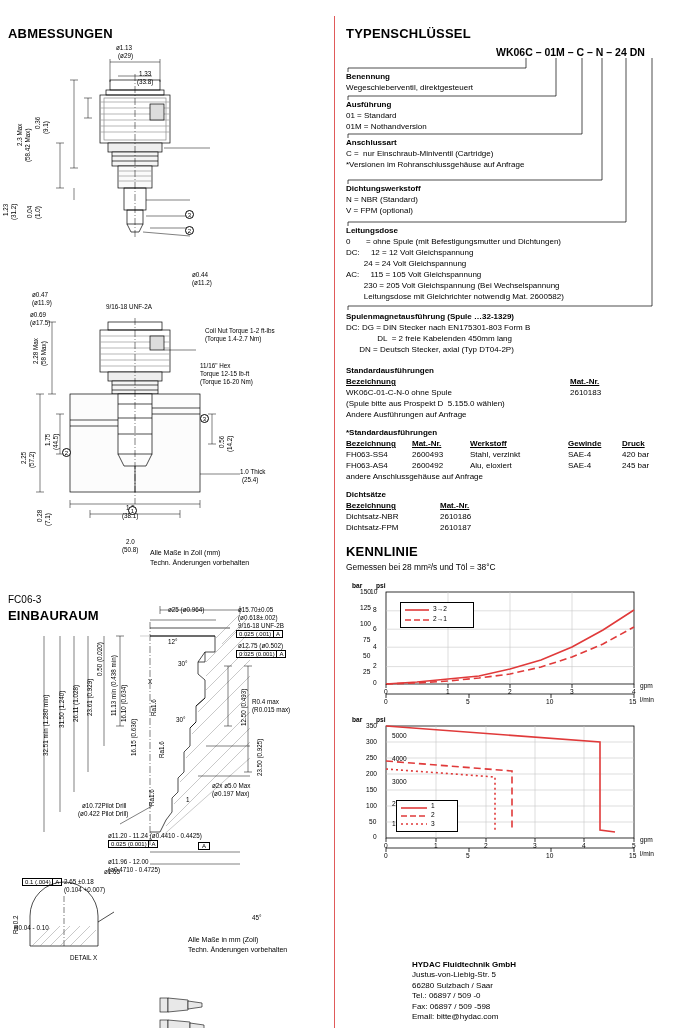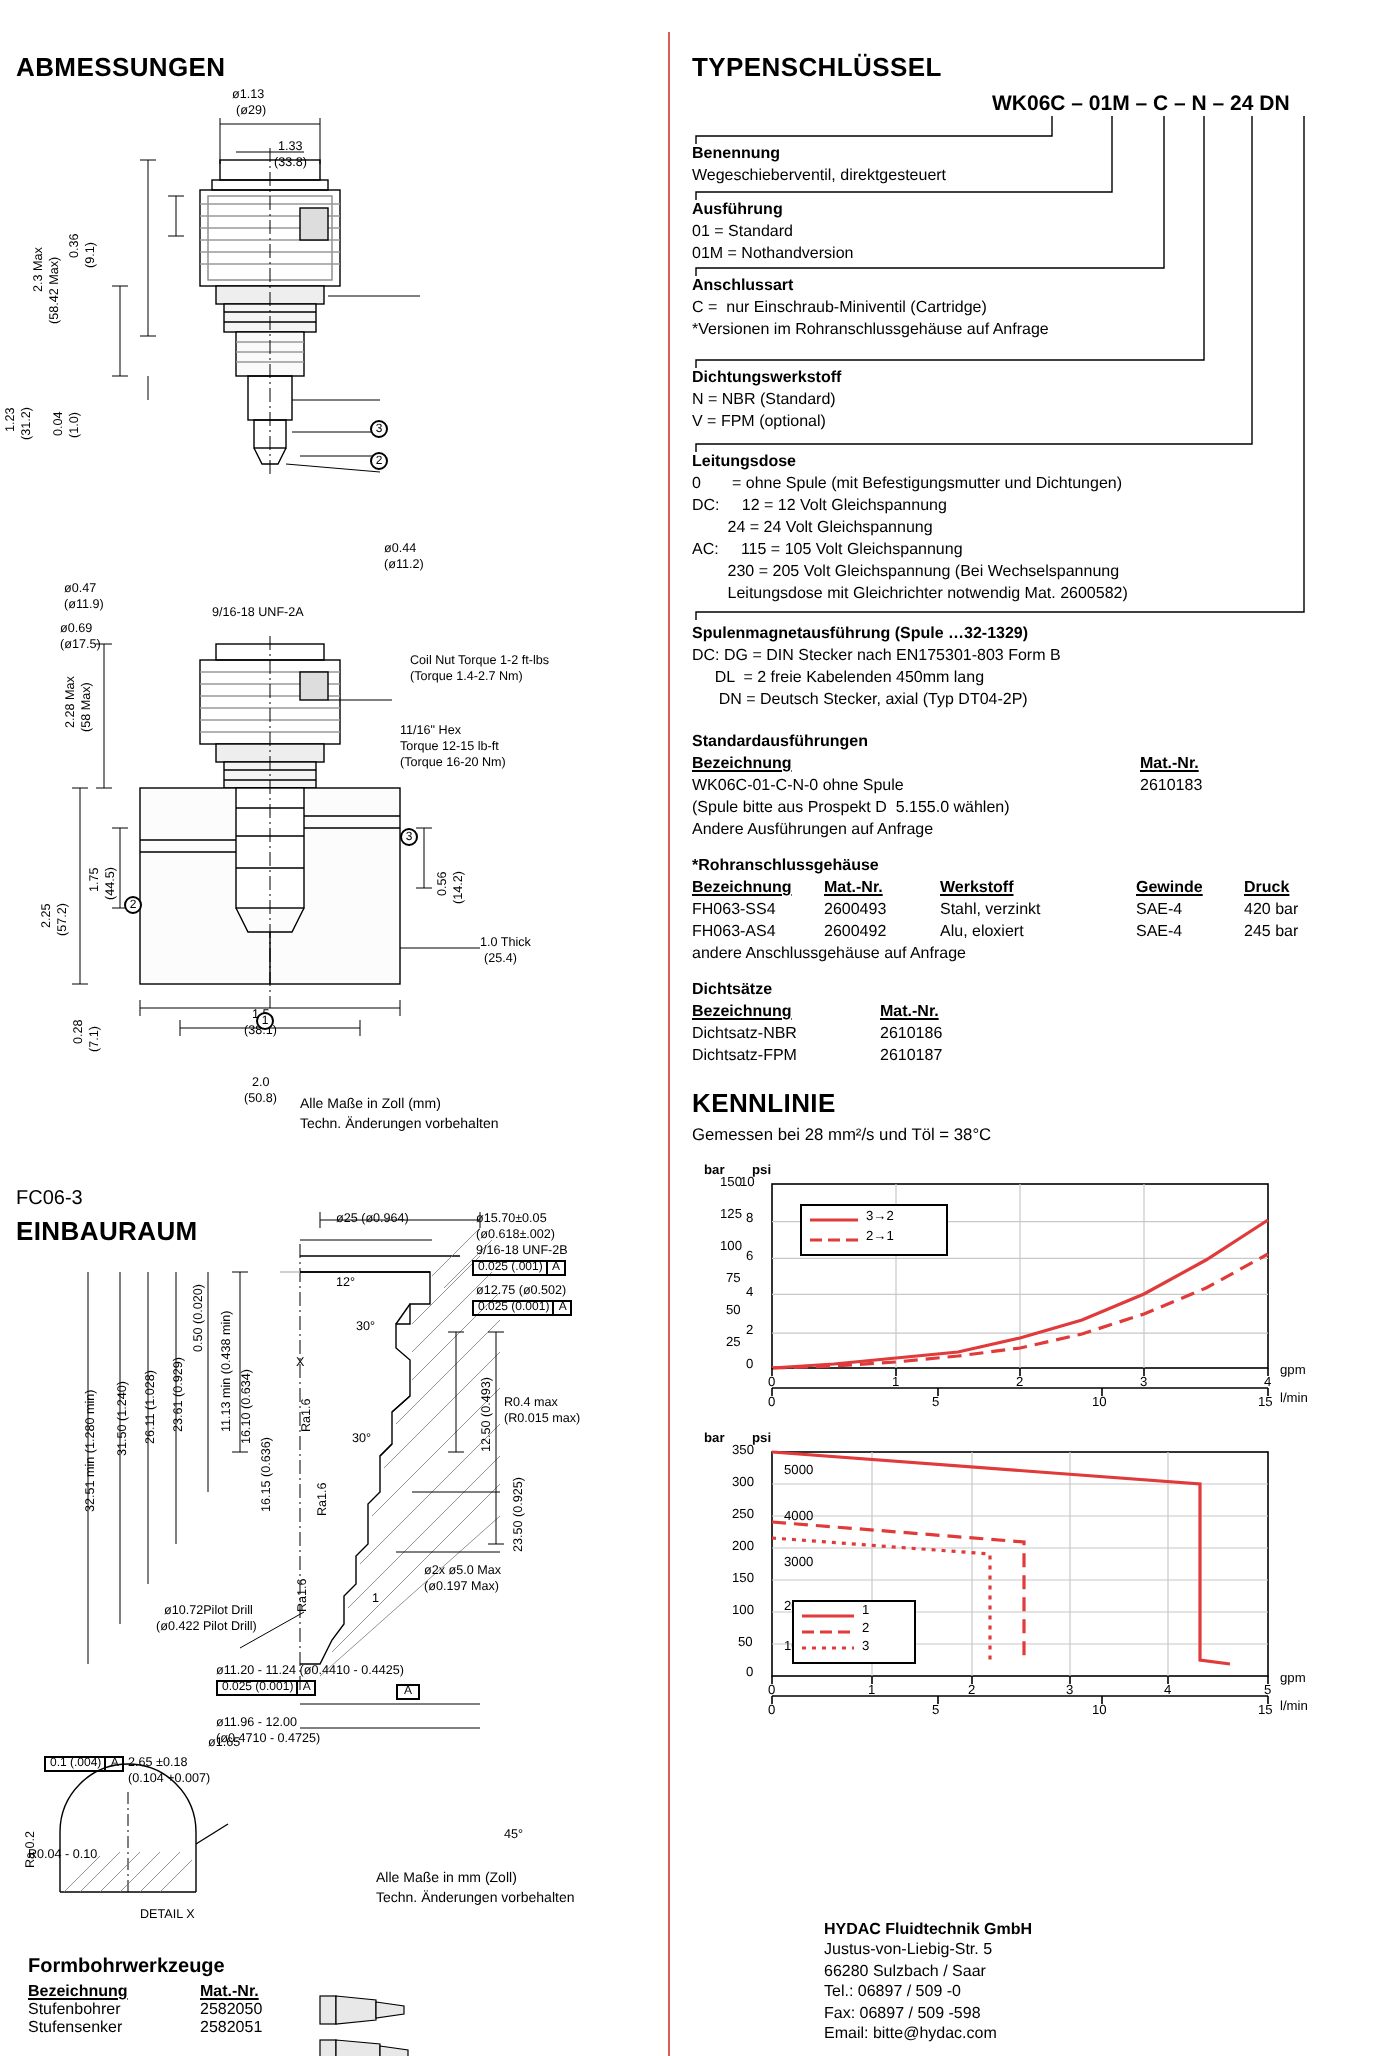--- a/index.html
+++ b/index.html
@@ -352,39 +352,20 @@
         <line x1="50" y1="70" x2="70" y2="50"></line>
         <line x1="60" y1="70" x2="80" y2="50"></line>
         <line x1="70" y1="70" x2="86" y2="54"></line>
       </g>
     </svg>
     <div class="lbl" style="left:70px; top:938px;">DETAIL X</div>
 
     <div class="lbl" style="left:188px; top:920px; font-size:7px;">Alle Maße in mm (Zoll)</div>
     <div class="lbl" style="left:188px; top:930px; font-size:7px;">Techn. Änderungen vorbehalten</div>
 
-    <div class="abs" style="left:14px; top:962px;">
-      <div class="bold" style="font-size:10px;">Formbohrwerkzeuge</div>
-      <table class="matt" style="margin-top:2px;">
-        <tbody>
-            <tr>
-          <td class="bold ul" style="width:86px;">Bezeichnung</td>
-          <td class="bold ul">Mat.-Nr.</td>
-        </tr>
-        <tr>
-          <td>Stufenbohrer</td>
-          <td>2582050</td>
-        </tr>
-        <tr>
-          <td>Stufensenker</td>
-          <td>2582051</td>
-        </tr>
-      </tbody>
-        </table>
-    </div>
 
     <svg class="abs" style="left:158px; top:978px;" width="70" height="44">
       <g stroke="#000" fill="#e8e8e8" stroke-width="0.6">
         <rect x="2" y="4" width="8" height="14"></rect>
         <path d="M10,4 L30,6 L30,16 L10,18 Z"></path>
         <path d="M30,7 L44,9 L44,13 L30,15 Z"></path>
         <rect x="2" y="26" width="8" height="14"></rect>
         <path d="M10,26 L32,28 L32,38 L10,40 Z"></path>
         <path d="M32,29 L46,31 L46,35 L32,37 Z"></path>
       </g>
@@ -434,32 +415,32 @@
     <div class="rtxt bold" style="left:6px; top:210px;">Leitungsdose</div>
     <div class="rtxt" style="left:6px; top:221px;">0       = ohne Spule (mit Befestigungsmutter und Dichtungen)</div>
     <div class="rtxt" style="left:6px; top:232px;">DC:     12 = 12 Volt Gleichspannung</div>
     <div class="rtxt" style="left:6px; top:243px;">        24 = 24 Volt Gleichspannung</div>
     <div class="rtxt" style="left:6px; top:254px;">AC:     115 = 105 Volt Gleichspannung</div>
     <div class="rtxt" style="left:6px; top:265px;">        230 = 205 Volt Gleichspannung (Bei Wechselspannung</div>
     <div class="rtxt" style="left:6px; top:276px;">        Leitungsdose mit Gleichrichter notwendig Mat. 2600582)</div>
 
     <div class="rtxt bold" style="left:6px; top:296px;">Spulenmagnetausführung (Spule …32-1329)</div>
     <div class="rtxt" style="left:6px; top:307px;">DC: DG = DIN Stecker nach EN175301-803 Form B</div>
-    <div class="rtxt" style="left:4px; top:318px;">      DL  = 2 freie Kabelenden 450mm lang</div>
+    <div class="rtxt" style="left:24px; top:318px;">      DL  = 2 freie Kabelenden 450mm lang</div>
     <div class="rtxt" style="left:6px; top:329px;">      DN = Deutsch Stecker, axial (Typ DT04-2P)</div>
 
     <div class="rtxt bold" style="left:6px; top:350px;">Standardausführungen</div>
     <div class="rtxt bold ul" style="left:6px; top:361px;">Bezeichnung</div>
     <div class="rtxt bold ul" style="left:230px; top:361px;">Mat.-Nr.</div>
     <div class="rtxt" style="left:6px; top:372px;">WK06C-01-C-N-0 ohne Spule</div>
     <div class="rtxt" style="left:230px; top:372px;">2610183</div>
     <div class="rtxt" style="left:6px; top:383px;">(Spule bitte aus Prospekt D  5.155.0 wählen)</div>
     <div class="rtxt" style="left:6px; top:394px;">Andere Ausführungen auf Anfrage</div>
 
-    <div class="rtxt bold" style="left:6px; top:412px;">*Rohranschlussgehäuse</div>
+    <div class="rtxt bold" style="left:6px; top:412px;">*Standardausführungen</div>
     <div class="rtxt bold ul" style="left:6px; top:423px;">Bezeichnung</div>
     <div class="rtxt bold ul" style="left:72px; top:423px;">Mat.-Nr.</div>
     <div class="rtxt bold ul" style="left:130px; top:423px;">Werkstoff</div>
     <div class="rtxt bold ul" style="left:228px; top:423px;">Gewinde</div>
     <div class="rtxt bold ul" style="left:282px; top:423px;">Druck</div>
 
     <div class="rtxt" style="left:6px; top:434px;">FH063-SS4</div>
     <div class="rtxt" style="left:72px; top:434px;">2600493</div>
     <div class="rtxt" style="left:130px; top:434px;">Stahl, verzinkt</div>
     <div class="rtxt" style="left:228px; top:434px;">SAE-4</div>

